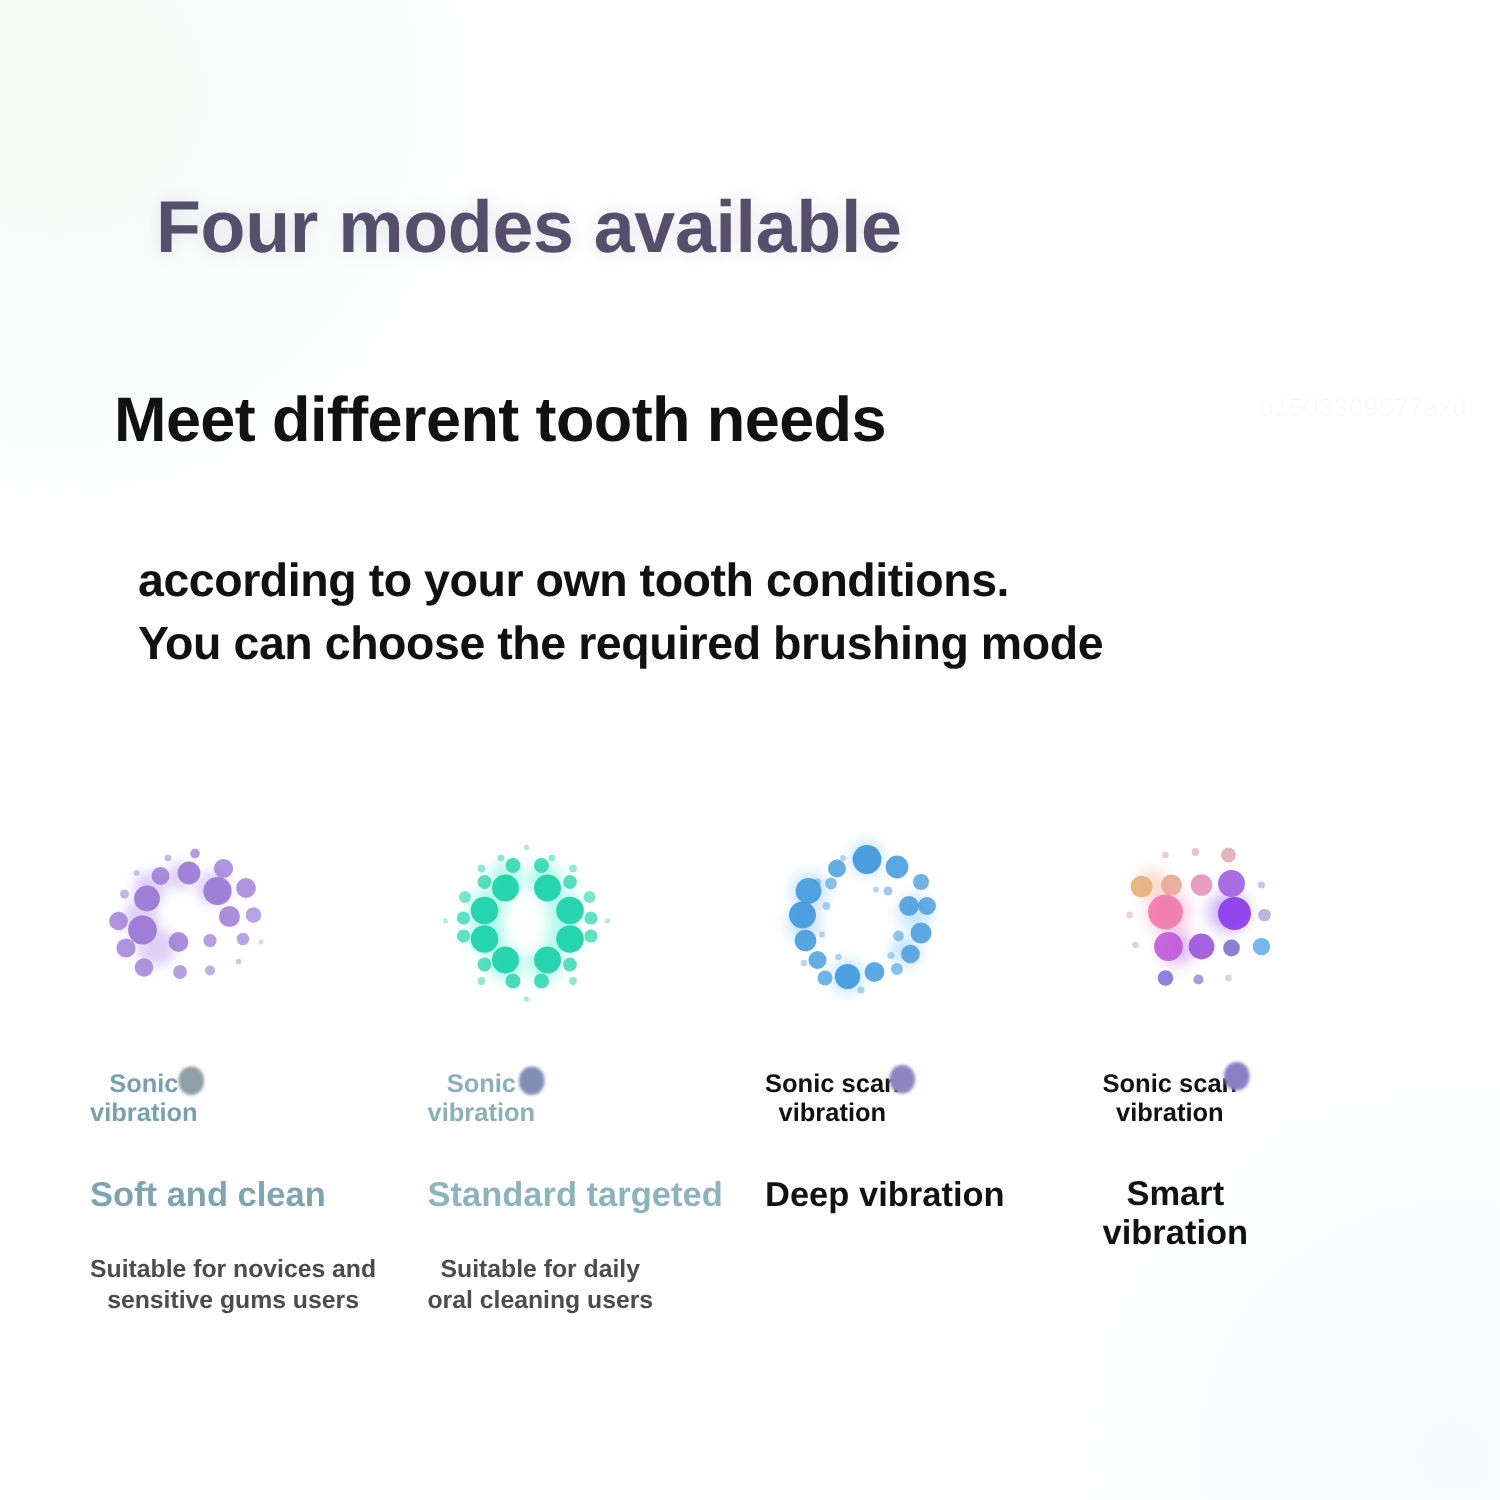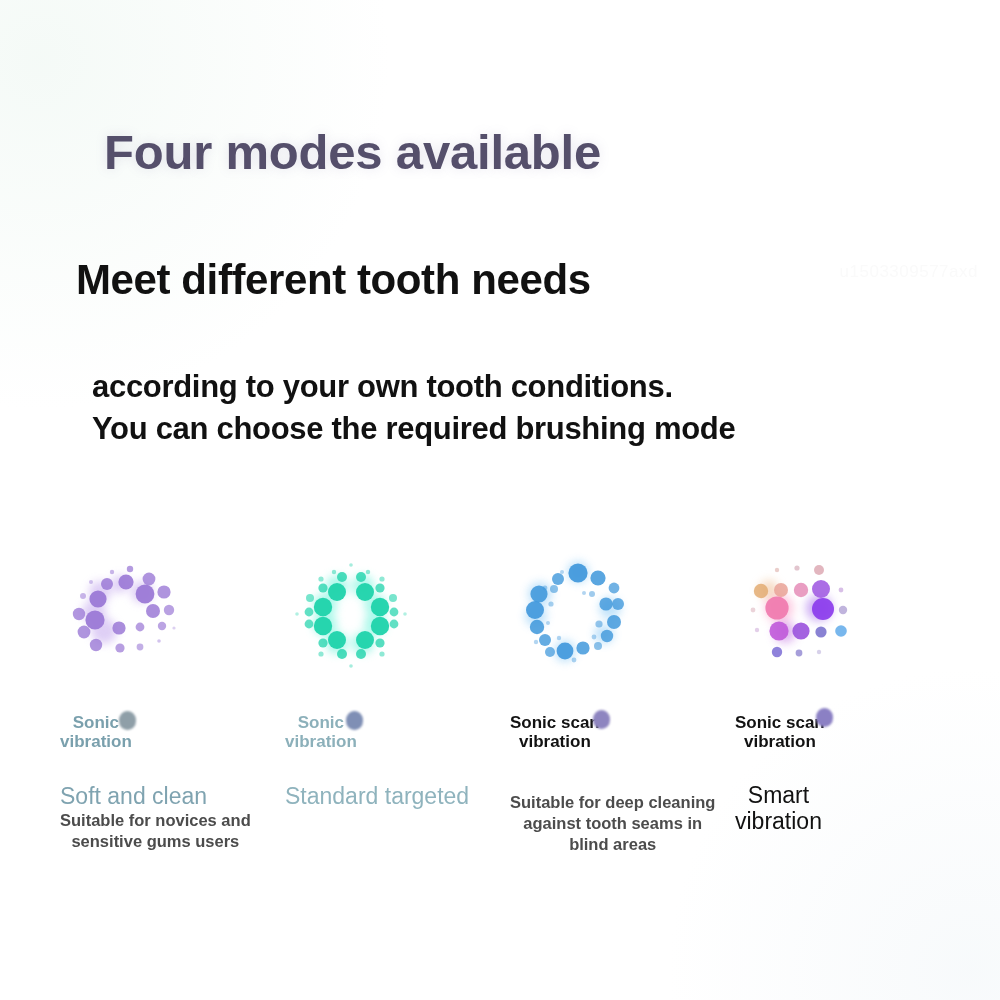--- a/index.html
+++ b/index.html
@@ -74,27 +74,28 @@
     position:relative;
     white-space:pre-line;
   }
   .tagline .dot{
     display:inline-block;
     width:17px;height:19px;border-radius:48%;
     position:absolute;
     filter:blur(1.1px);
   }
   .mode-title{
-    font-size:23px; line-height:1.12; font-weight:normal;
+    font-size:23px; line-height:1.12; font-weight:bold;
     margin-top:14px;
     white-space:pre-line;
   }
   .mode-desc{
     font-size:16.5px; line-height:1.28; font-weight:bold;
     color:#4c4c4c;
+    margin-top:26px;
     white-space:pre-line;
   }
 
   
   .m1 .tagline,.m1 .mode-title{color:#7fa3b0;}
   .m2 .tagline,.m2 .mode-title{color:#8fb3bd;}
   .m3 .tagline,.m3 .mode-title{color:#121212;}
   .m4 .tagline,.m4 .mode-title{color:#121212;}
 
   .m1 .tagline{color:#7aa0ad;}
@@ -232,20 +233,22 @@
             <circle cx="66" cy="118" r="1.8" opacity=".4"></circle>
           </g>
         </svg>
       </div>
       <div class="tagline">
         <span>Sonic
 vibration</span>
         <span class="dot" style="background: rgb(127, 143, 181);"></span>
       </div>
       <div class="mode-title">Standard targeted</div>
+      <div class="mode-desc">Suitable for daily
+oral cleaning users</div>
     </div>
 
     <div class="mode m3">
       <div class="icon-wrap">
         <svg viewBox="0 0 132 126" xmlns="http://www.w3.org/2000/svg">
           <defs>
             <filter id="g3" x="-60%" y="-60%" width="220%" height="220%">
               <feGaussianBlur stdDeviation="4.5"></feGaussianBlur>
             </filter>
           </defs>
@@ -287,23 +290,21 @@
             <circle cx="64" cy="112" r="2.4" opacity=".42"></circle>
             <circle cx="26" cy="94" r="2.2" opacity=".4"></circle>
           </g>
         </svg>
       </div>
       <div class="tagline">
         <span>Sonic scan
 vibration</span>
         <span class="dot" style="background: rgb(142, 133, 192);"></span>
       </div>
-      <div class="mode-desc">Suitable for deep cleaning
-against tooth seams in
-blind areas</div>
+      <div class="mode-title">Deep vibration</div>
     </div>
 
     <div class="mode m4">
       <div class="icon-wrap">
         <svg viewBox="0 0 132 126" xmlns="http://www.w3.org/2000/svg">
           <defs>
             <filter id="g4" x="-60%" y="-60%" width="220%" height="220%">
               <feGaussianBlur stdDeviation="5"></feGaussianBlur>
             </filter>
           </defs>

